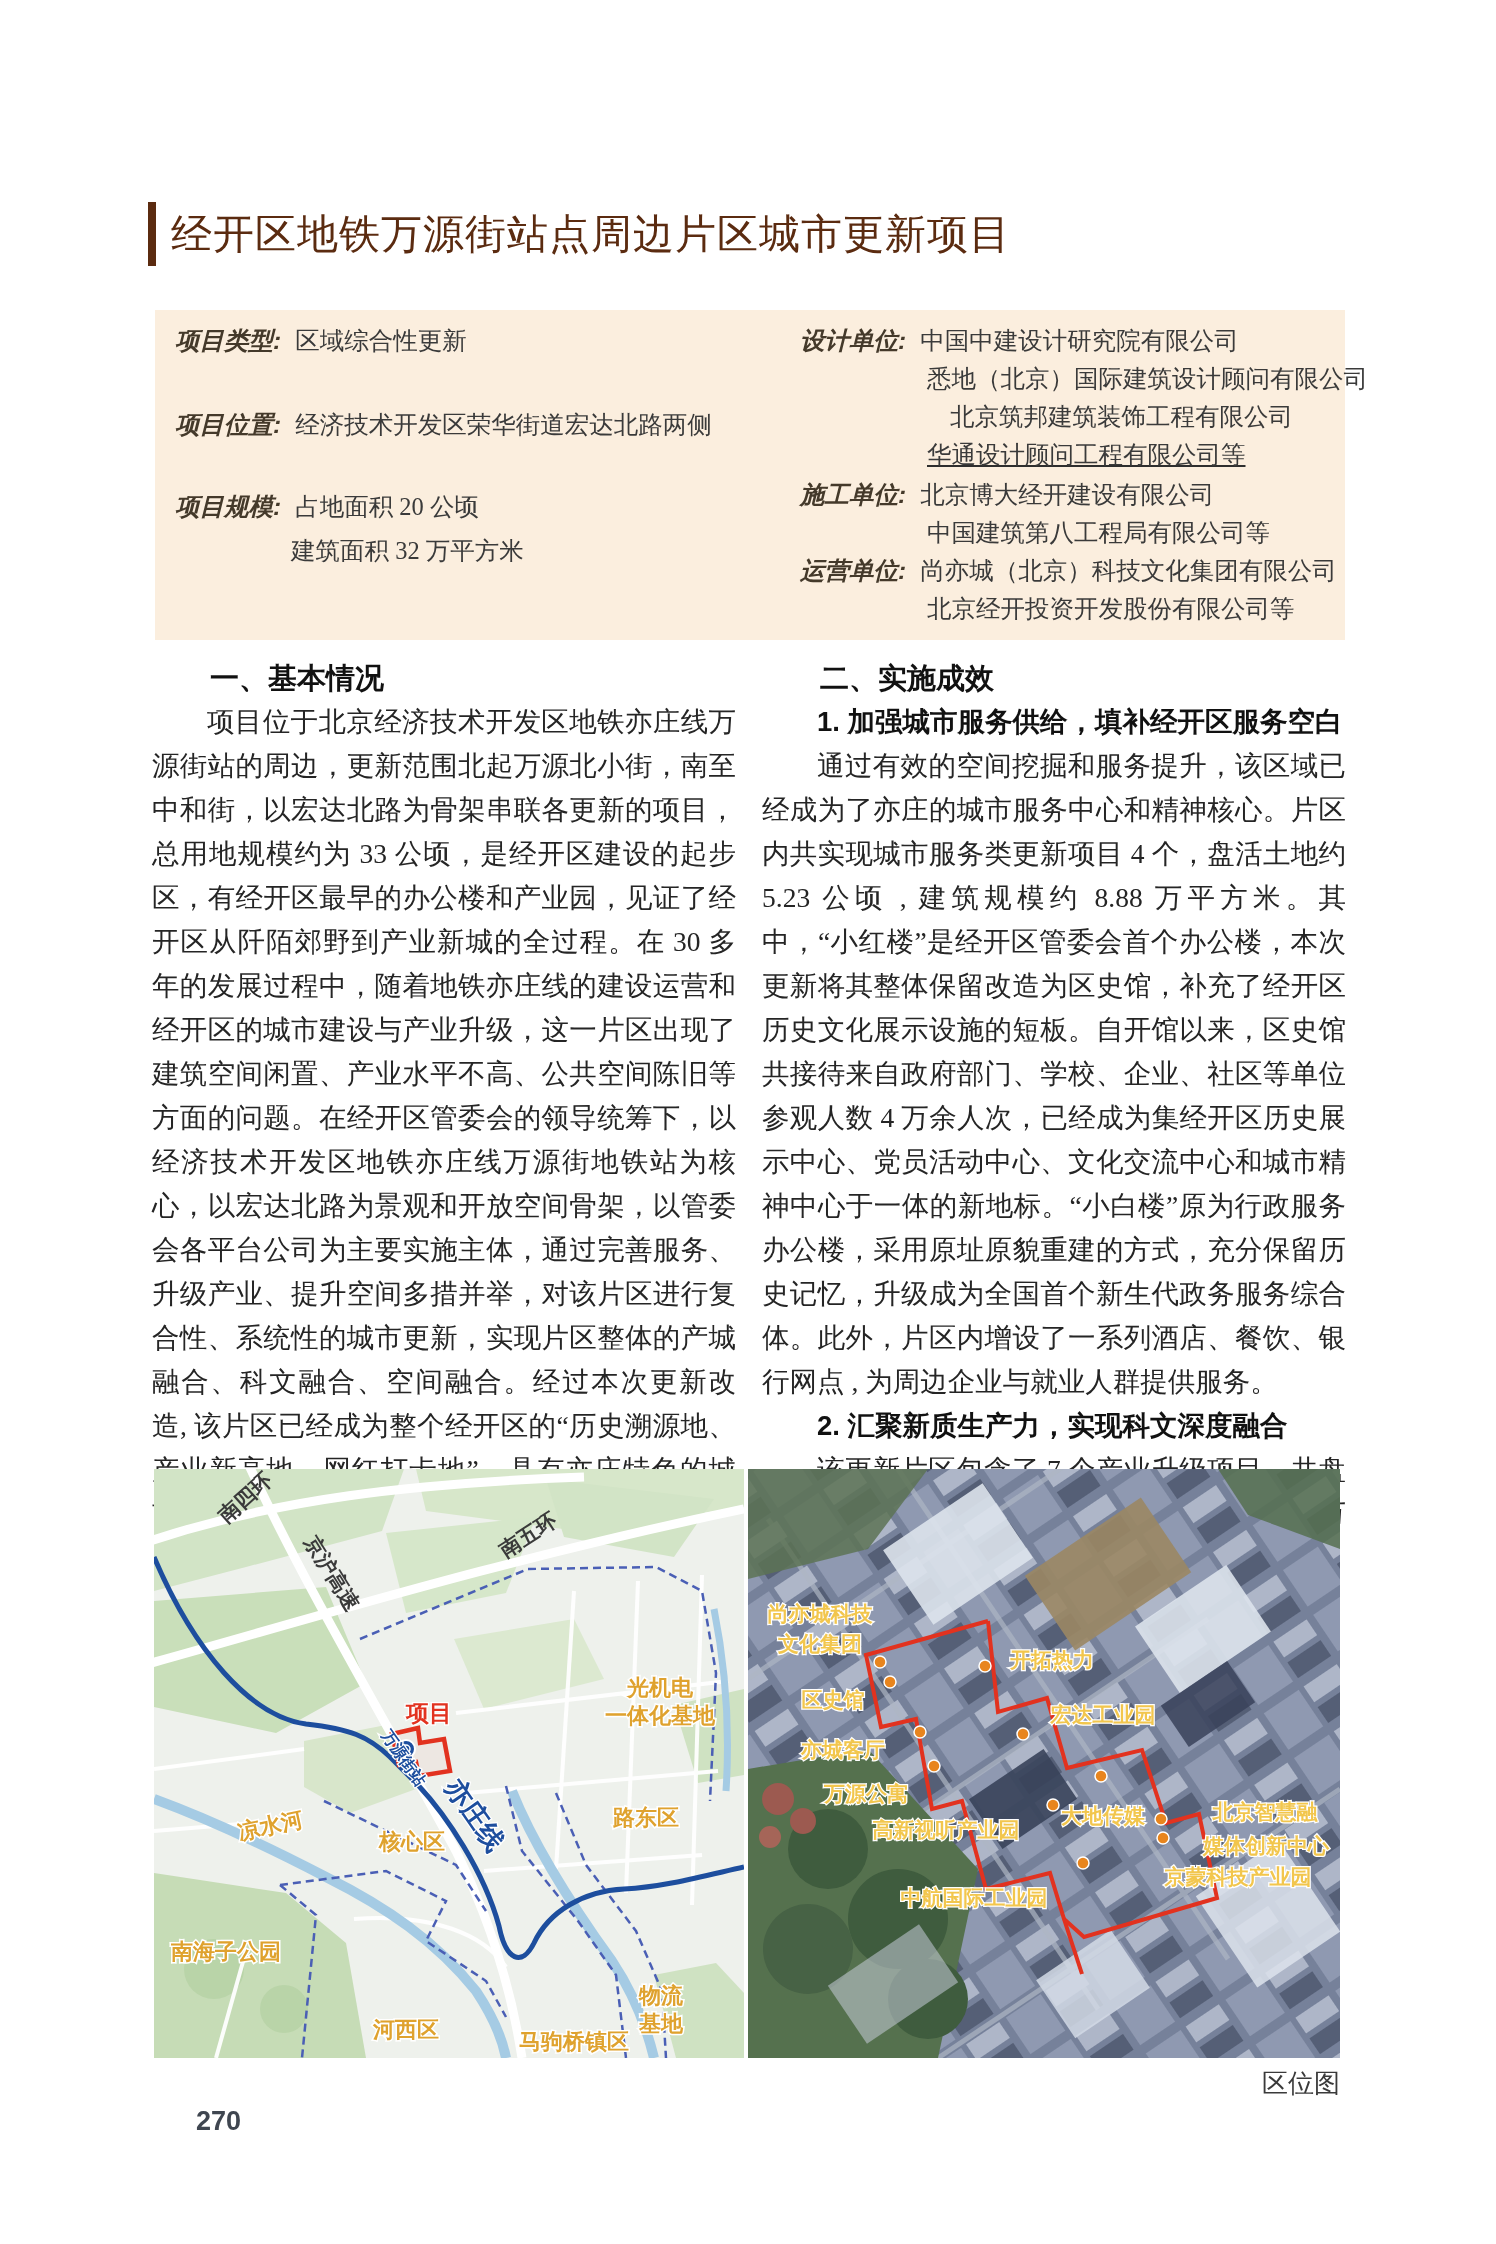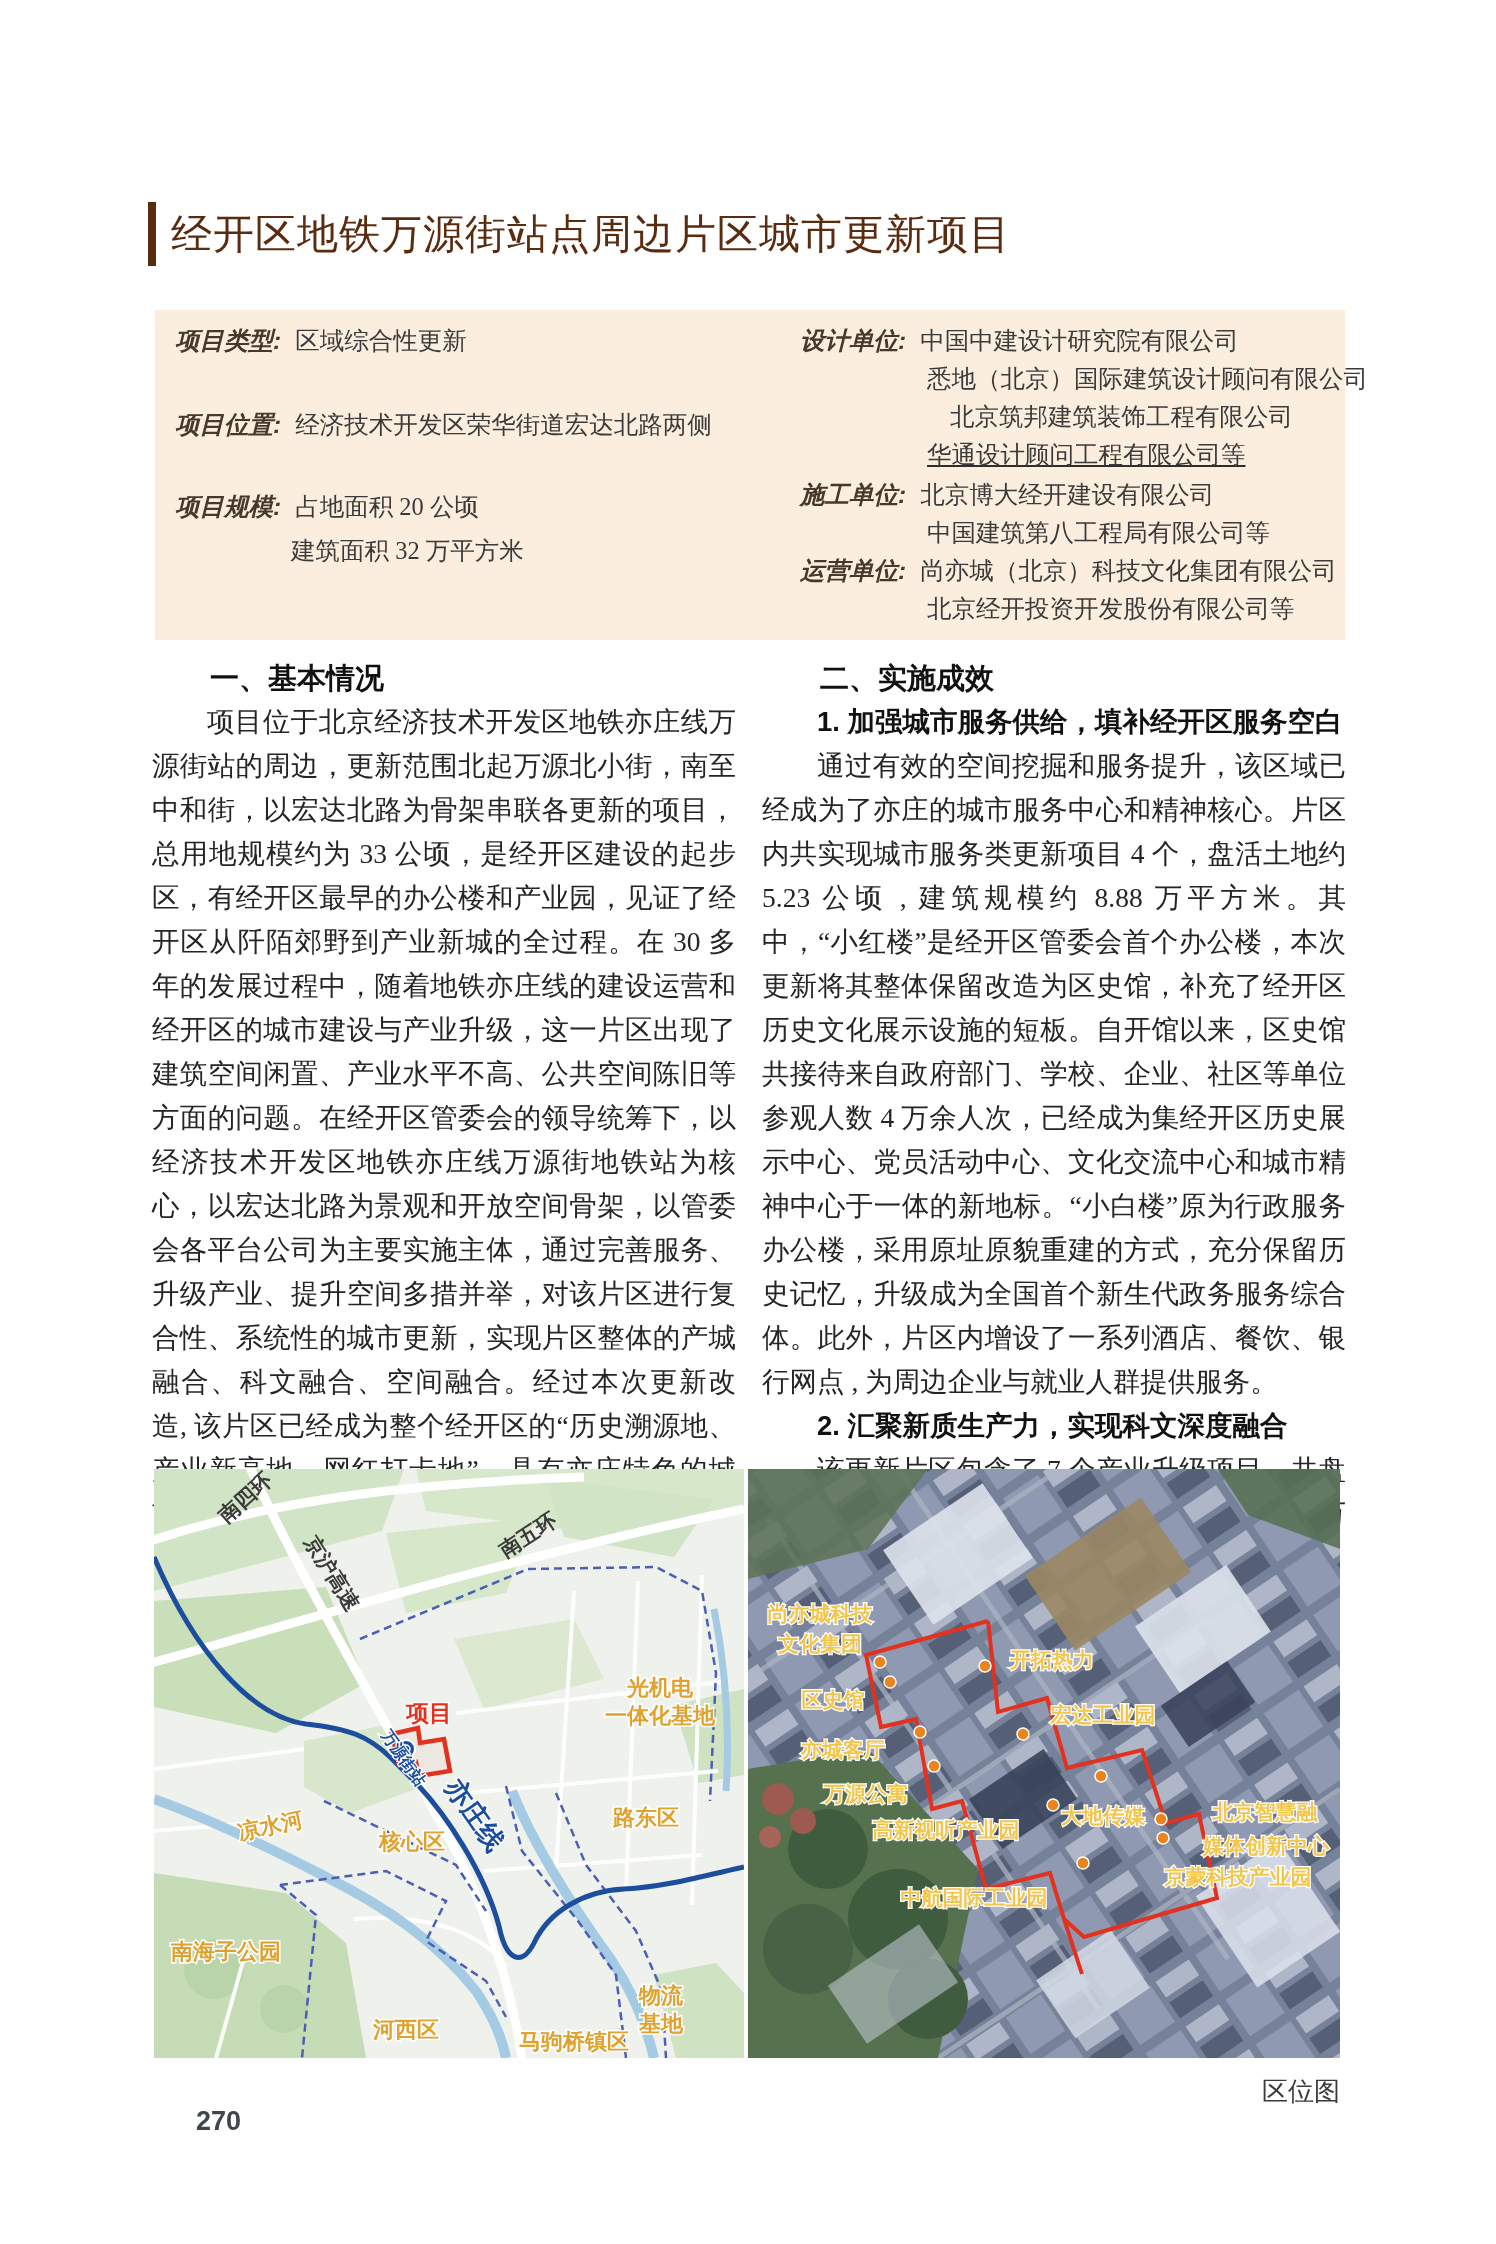--- a/index.html
+++ b/index.html
@@ -23,21 +23,21 @@
   #col-right{left:762px;}
   .sec-heading{font-family:"Liberation Sans","DejaVu Sans",sans-serif;font-weight:bold;
                font-size:29px;color:#111;text-indent:2em;line-height:44px;}
   .sub-heading{font-family:"Liberation Sans","DejaVu Sans",sans-serif;font-weight:bold;
                font-size:27.5px;color:#111;text-indent:2em;line-height:44px;}
   .para{margin:0;text-indent:2em;}
   
   #map-left{position:absolute;left:154px;top:1469px;width:590px;height:589px;}
   #map-right{position:absolute;left:748px;top:1469px;width:592px;height:589px;}
   #figure-caption{position:absolute;right:156px;top:2066px;font-size:26px;color:#3a3a3a;
-                  font-family:"Liberation Serif","DejaVu Serif",serif;margin-top:8px;}
+                  font-family:"Liberation Serif","DejaVu Serif",serif;}
   #page-number{position:absolute;left:154px;top:2106px;font-size:27px;font-weight:bold;
                color:#3f4650;font-family:"Liberation Sans","DejaVu Sans",sans-serif;margin-left:42px;}
   svg text{font-family:"Liberation Sans","DejaVu Sans",sans-serif;}
   .map-label-yellow{fill:#dfa22e;font-weight:bold;font-size:22px;stroke:#ffffff;stroke-width:3px;paint-order:stroke;}
   .sat-label{fill:#f2c64d;font-weight:bold;font-size:21px;stroke:#ffffff;stroke-width:2.5px;paint-order:stroke;}
   .road-label{fill:#3a3a3a;font-weight:bold;font-size:21px;}
   .metro-label{fill:#1d4e9e;font-weight:bold;stroke:#ffffff;stroke-width:2.5px;paint-order:stroke;}
 </style>
 </head>
 <body>

